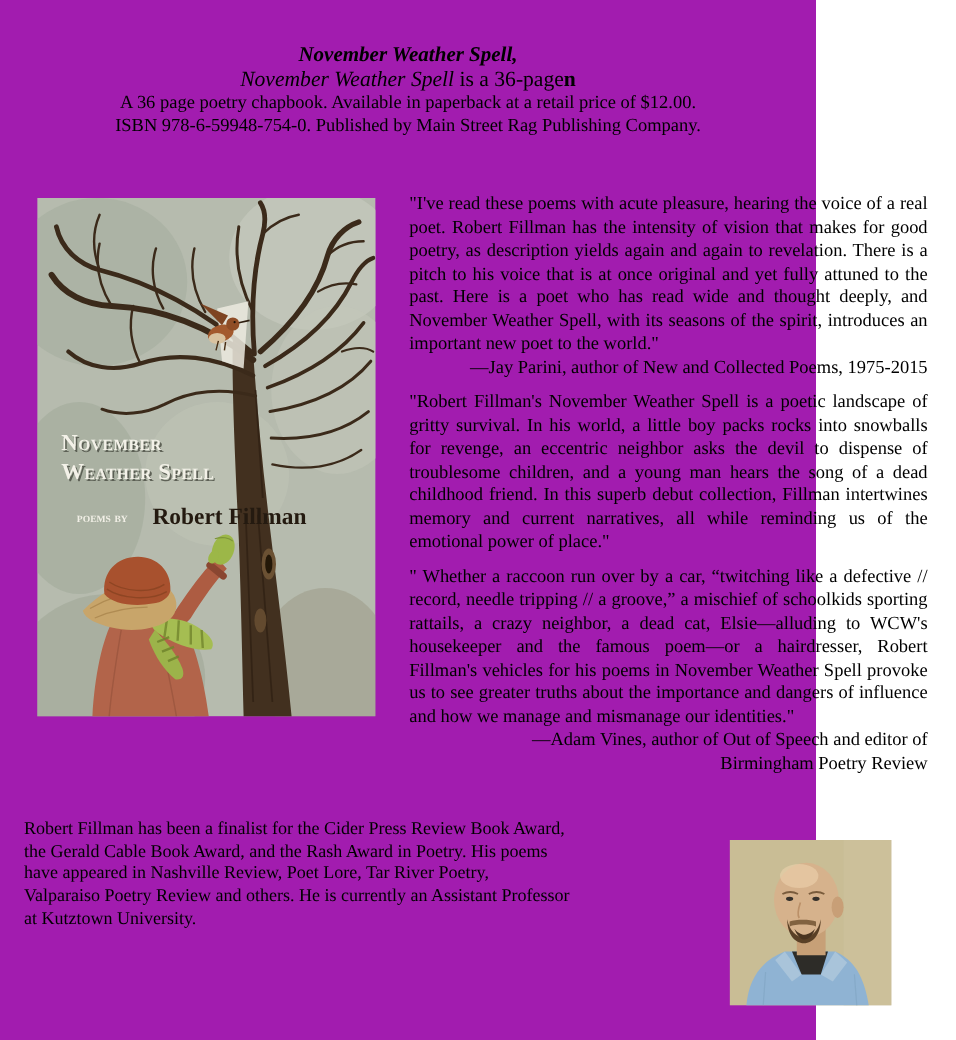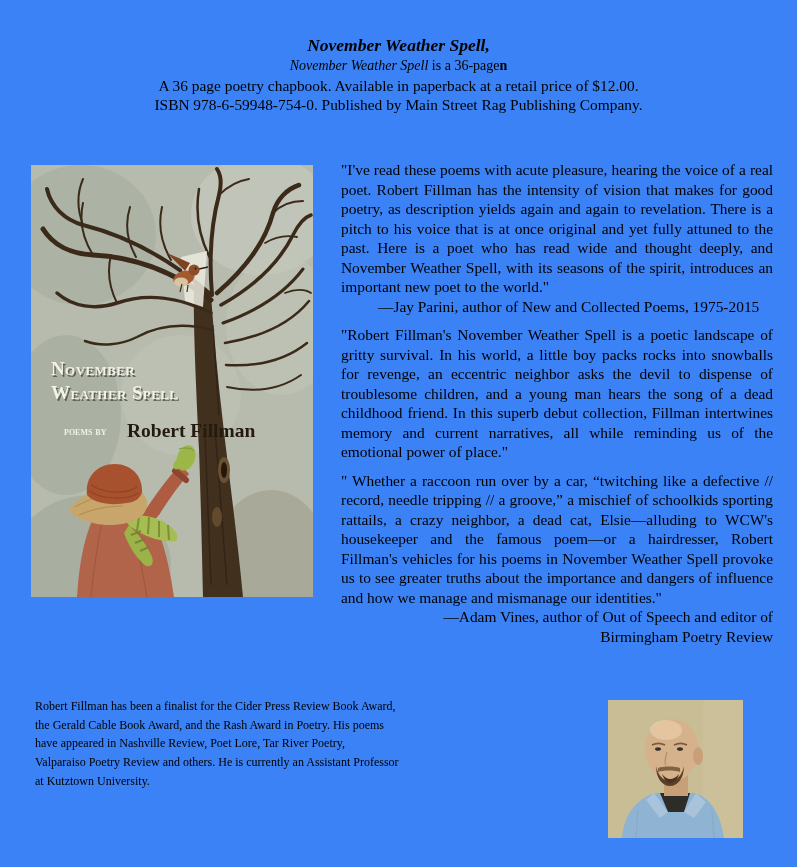--- a/index.html
+++ b/index.html
@@ -1,51 +1,51 @@
 <!DOCTYPE html>
 <html><head>
 <meta charset="utf-8">
 <style>
   html,body { margin:0; padding:0; background:#ffffff; }
   body {
     width:797px; height:867px; overflow:hidden;
     font-family:"Liberation Serif","DejaVu Serif",serif;
     color:#000;
   }
-  .page { position:relative; width:797px; height:867px; background:#3b82f6; }
+  .page { position:relative; width:680px; height:867px; background:#a21caf; }
 
   
   .header { position:absolute; top:34px; left:0; width:100%; text-align:center; }
   .h-title    { font-size:17.5px; font-weight:bold; font-style:italic; line-height:22px; }
   .h-subtitle { font-size:17.5px; font-weight:bold; line-height:22px; }
-  .h-line3    { font-size:14px; line-height:20px; }
+  .h-line3    { font-size:18px; line-height:20px; }
   .h-line3 .it { font-style:italic; }
   .h-line3 .bn { font-weight:bold; }
   .h-line     { font-size:15.4px; line-height:19px; }
 
   
   .cover { position:absolute; left:31px; top:165px; width:282px; height:432px; }
   .cover svg { display:block; }
   .cover-title  { font-size:19px; font-weight:bold; font-variant:small-caps; letter-spacing:0.4px; }
   .cover-title.shadow { fill:#4e5147; opacity:0.85; }
   .cover-byline-small { font-size:11.5px; font-weight:bold; font-variant:small-caps; fill:#f1efe6; }
   .cover-byline-name  { font-size:19.5px; font-weight:bold; fill:#241a10; }
 
   
   .quotes { position:absolute; left:341px; top:160px; width:432px; }
   .quote { margin:0 0 9px 0; }
   .quote p { margin:0; text-align:justify; font-size:15.4px; line-height:19.5px; }
   .attr { font-size:15.4px; line-height:19.5px; white-space:nowrap; }
-  .attr.ind37 { padding-left:37px; }
+  .attr.ind37 { padding-left:37px;text-align:right; }
   .attr.ind48 { padding-left:48px; }
   .attr.right { text-align:right; white-space:pre-line; }
 
   
-  .bio { position:absolute; left:20px; top:682px; width:570px; margin:15px;
-         font-size:12px; line-height:18.7px; white-space:pre-line; }
+  .bio { position:absolute; left:20px; top:682px; width:570px; margin:0;
+         font-size:15px; line-height:18.7px; white-space:pre-line; }
 
   
   .credits { position:absolute; left:0; top:795px; width:600px; height:22px; font-size:15.4px; }
   .credits .ca-label { position:absolute; left:20px; }
   .credits .ca-value { position:absolute; left:113px; }
   .credits .ap       { position:absolute; left:292px; }
   .credits .u { text-decoration:underline; }
 
   
   .photo { position:absolute; left:608px; top:700px; width:135px; height:138px; }

